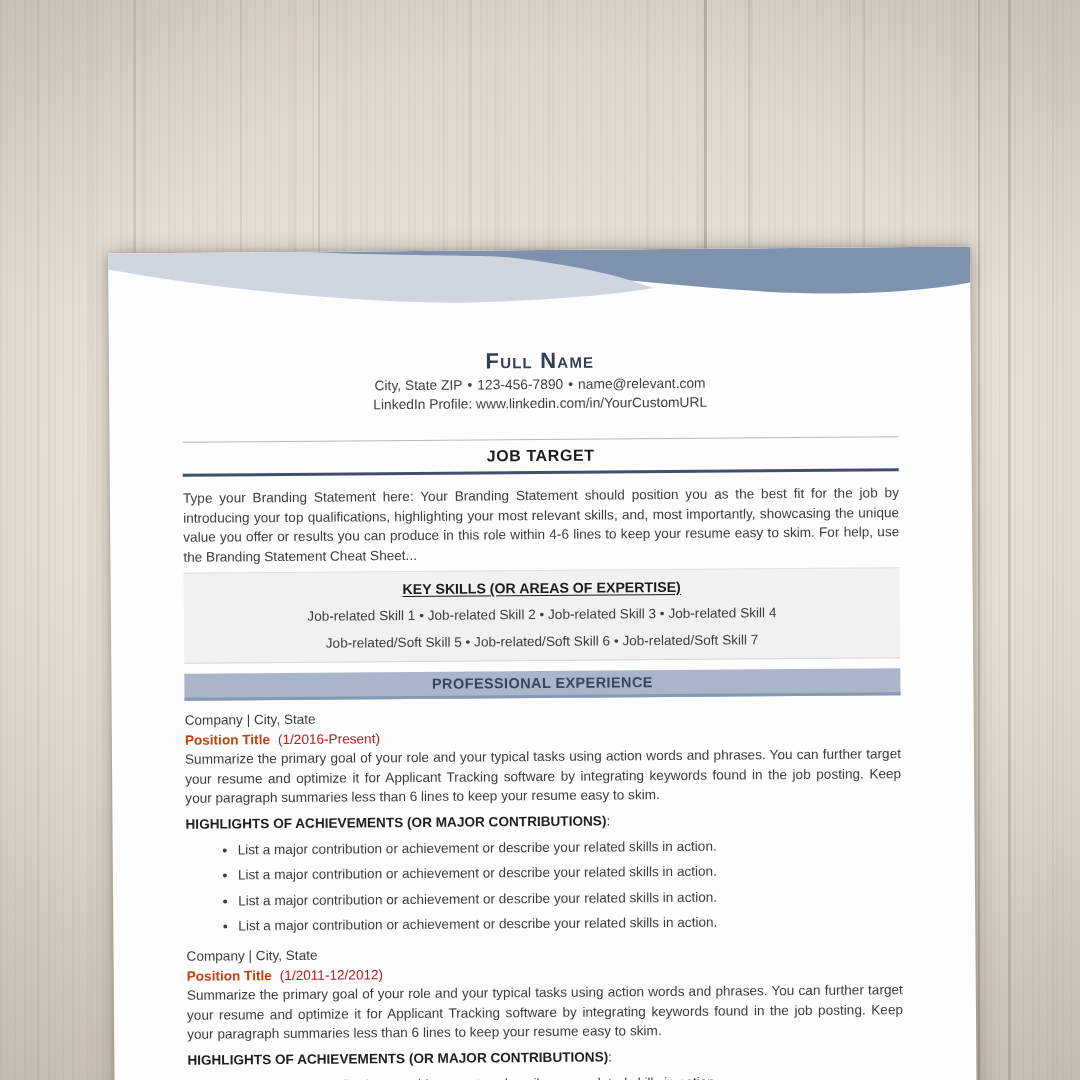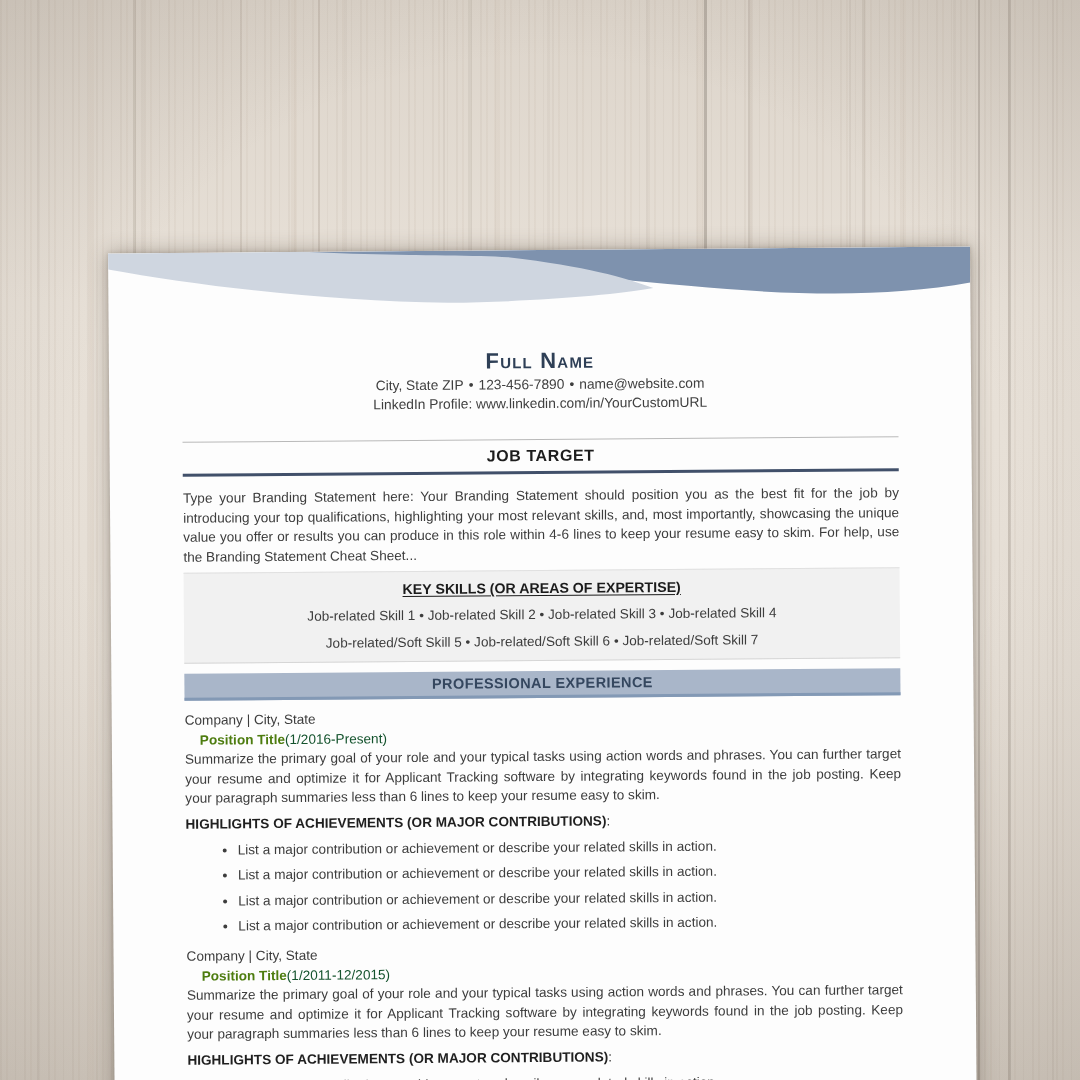--- a/index.html
+++ b/index.html
@@ -110,22 +110,22 @@
     text-align: center;
     font-weight: 700; font-size: 14.5px;
     letter-spacing: 0.4px;
     color: #35475f;
     line-height: 24px; height: 27px;
   }
   .job { margin-top: 10px; }
   .job.second { margin-top: 12px; }
   .company-line { line-height: 19.5px; color: #3d3d3d; }
   .title-line { line-height: 19.5px; }
-  .position-title { font-weight: 700; color: #4d7c0f; margin-left: 15px; }
-  .dates { margin-left: 0; color: #14532d; }
+  .position-title { font-weight: 700; color: #c2410c; }
+  .dates { margin-left: 8px; color: #b91c1c; }
   .highlights-heading {
     margin-top: 7px; font-weight: 700; font-size: 13.6px;
     color: #1f1f1f; line-height: 18px;
   }
   .highlights-colon { font-weight: 400; color: #3d3d3d; }
   ul.bullets { margin: 8px 0 0 0; padding-left: 52px; list-style: disc; }
   ul.bullets li { margin-bottom: 8.5px; line-height: 17px; }
 </style>
 </head>
 <body>
@@ -147,21 +147,21 @@
   <svg class="wave-svg" viewBox="0 0 862 60" preserveAspectRatio="none">
     <path fill="#7e92ae" d="M 190 2 C 330 12, 470 26, 580 37 C 690 48, 780 50, 862 36 L 862 0 L 190 0 Z"></path>
     <path fill="#cfd6e0" d="M 0 0 L 195 0 C 280 5, 360 4, 400 7 C 480 17, 515 28, 545 39 C 505 46, 420 52, 340 52 C 220 50, 90 33, 0 16 Z"></path>
   </svg>
 
   <div class="content">
 
     <div class="name">Full Name</div>
 
     <div class="contact">
-      <span>City, State ZIP</span><span class="sep">•</span><span class="phone">123-456-7890</span><span class="sep">•</span><span>name@website.com</span>
+      <span>City, State ZIP</span><span class="sep">•</span><span class="phone">123-456-7890</span><span class="sep">•</span><span>name@relevant.com</span>
     </div>
     <div class="contact">LinkedIn Profile: www.linkedin.com/in/YourCustomURL</div>
 
     <div class="rule-thin"></div>
     <div class="jt-heading">JOB TARGET</div>
     <div class="rule-thick"></div>
 
     <div class="para branding">Type your Branding Statement here: Your Branding Statement should position you as the best fit for the job by introducing your top qualifications, highlighting your most relevant skills, and, most importantly, showcasing the unique value you offer or results you can produce in this role within 4-6 lines to keep your resume easy to skim. For help, use the Branding Statement Cheat Sheet...</div>
 
     <div class="skills-box">
@@ -185,21 +185,21 @@
         <li>List a major contribution or achievement or describe your related skills in action.</li>
         <li>List a major contribution or achievement or describe your related skills in action.</li>
         <li>List a major contribution or achievement or describe your related skills in action.</li>
         <li>List a major contribution or achievement or describe your related skills in action.</li>
       </ul>
     </div>
 
     <div class="job second">
       <div class="company-line">Company | City, State</div>
       <div class="title-line">
-        <span class="position-title">Position Title</span><span class="dates">(1/2011-12/2015)</span>
+        <span class="position-title">Position Title</span><span class="dates">(1/2011-12/2012)</span>
       </div>
       <div class="para">Summarize the primary goal of your role and your typical tasks using action words and phrases. You can further target your resume and optimize it for Applicant Tracking software by integrating keywords found in the job posting. Keep your paragraph summaries less than 6 lines to keep your resume easy to skim.</div>
       <div class="highlights-heading">
         <span>HIGHLIGHTS OF ACHIEVEMENTS (OR MAJOR CONTRIBUTIONS)</span><span class="highlights-colon">:</span>
       </div>
       <ul class="bullets">
         <li>List a major contribution or achievement or describe your related skills in action.</li>
       </ul>
     </div>
 

